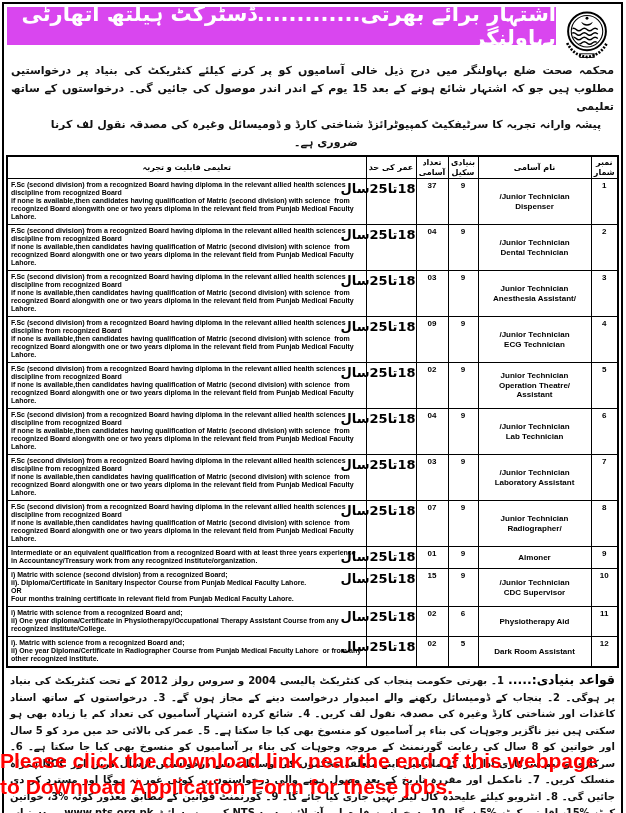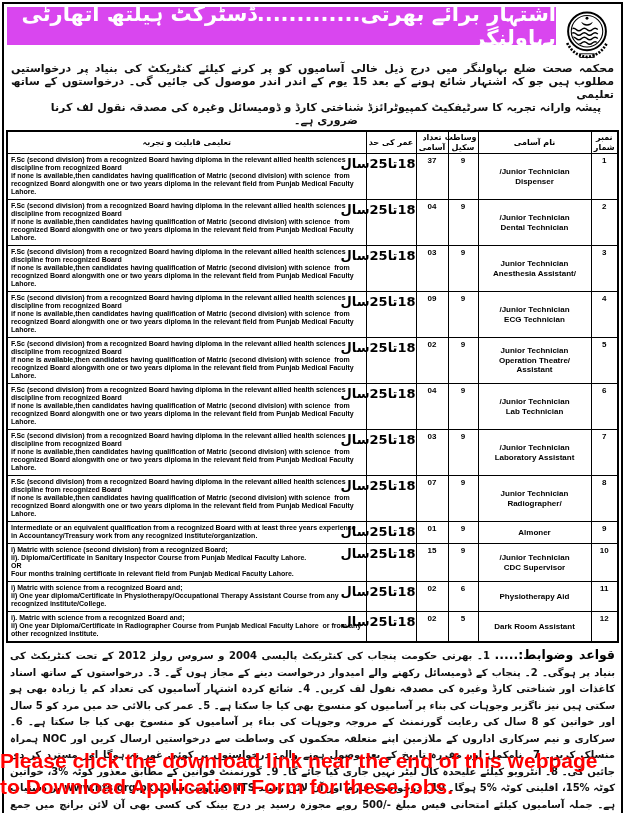--- a/index.html
+++ b/index.html
@@ -18,21 +18,21 @@
     flex: 1; background: #d946ef; color: #fff; height: 38px;
     display: flex; align-items: center; justify-content: center;
     direction: rtl;
     font-family: "DejaVu Sans", sans-serif;
     font-weight: bold; font-size: 21px; letter-spacing: 0px;
   }
   .logo-box { width: 62px; height: 54px; display: flex; align-items: flex-start; justify-content: center; background:#fff; }
   
   .intro {
     direction: rtl; font-family: "DejaVu Sans", sans-serif;
-    font-weight: bold; font-size: 11px; line-height: 13px;
+    font-weight: bold; font-size: 11px; line-height: 18px;
     padding: 1px 7px 3px 7px; color: #111;
   }
   .intro .l1 { text-align: justify; text-align-last: justify; }
   .intro .l2 { text-align: center; margin-left: 27px; }
   
   table.jobs {
     width: calc(100% - 4px); margin: 0 2px; border-collapse: collapse;
     direction: rtl; table-layout: fixed; border: 2px solid #000;
   }
   table.jobs th, table.jobs td { border: 1.5px solid #000; }
@@ -110,21 +110,21 @@
         <col style="width:113px">
         <col style="width:30px">
       <col style="width:32px">
         <col style="width:50px">
         <col>
     </colgroup>
     <thead>
       <tr>
         <th>نمبر شمار</th>
         <th>نام آسامی</th>
-        <th>وساطت سکیل</th>
+        <th>بنیادی سکیل</th>
         <th>تعداد آسامی</th>
         <th>عمر کی حد</th>
         <th>تعلیمی قابلیت و تجربہ</th>
       </tr>
     </thead>
     <tbody id="jobs-body">
     <tr>
       <td class="serial">1</td>
       <td class="name">Junior Technician/
 Dispenser</td>
@@ -250,21 +250,21 @@
       <td class="num">5</td>
       <td class="num">02</td>
       <td class="age">18تا25سال</td>
       <td class="qual">i). Matric with science from a recognized Board and;
 ii) One year Diploma/Certificate in Radiographer Course from Punjab Medical Faculty Lahore  or from any other recognized institute.</td>
     </tr>
   </tbody>
   </table>
 
   <div class="terms">
-    <span class="terms-heading">قواعد وضوابط:.....</span>
+    <span class="terms-heading">قواعد بنیادی:.....</span>
     <span>1۔ بھرتی حکومت پنجاب کی کنٹریکٹ پالیسی 2004 و سروس رولز 2012 کے تحت کنٹریکٹ کی بنیاد پر ہوگی۔ 2۔ پنجاب کے ڈومیسائل رکھنے والے امیدوار درخواست دینے کے مجاز ہوں گے۔ 3۔ درخواستوں کے ساتھ اسناد کاغذات اور شناختی کارڈ وغیرہ کی مصدقہ نقول لف کریں۔ 4۔ شائع کردہ اشتہار آسامیوں کی تعداد کم یا زیادہ بھی ہو سکتی ہیں نیز ناگزیر وجوہات کی بناء پر آسامیوں کو منسوخ بھی کیا جا سکتا ہے۔ 5۔ عمر کی بالائی حد میں مرد کو 5 سال اور خواتین کو 8 سال کی رعایت گورنمنٹ کے مروجہ وجوہات کی بناء پر آسامیوں کو منسوخ بھی کیا جا سکتا ہے۔ 6۔ سرکاری و نیم سرکاری اداروں کے ملازمین اپنے متعلقہ محکموں کی وساطت سے درخواستیں ارسال کریں اور NOC ہمراہ منسلک کریں۔ 7۔ نامکمل اور مقررہ تاریخ کے بعد وصول ہونے والی درخواستوں پر کوئی غور نہ ہوگا اور مسترد کر دی جائیں گی۔ 8۔ انٹرویو کیلئے علیحدہ کال لیٹر نہیں جاری کیا جائے گا۔ 9۔ گورنمنٹ قوانین کے مطابق معذور کوٹہ %3، خواتین کوٹہ %15، اقلیتی کوٹہ %5 ہوگا۔ 10۔ درخواست فارم اور آن لائن رسید NTS کی ویب سائٹ www.nts.org.pk پر دستیاب ہے۔ جملہ آسامیوں کیلئے امتحانی فیس مبلغ -/500 روپے مجوزہ رسید پر درج بینک کی کسی بھی آن لائن برانچ میں جمع کروائیں۔ اور درخواستیں فارم پر موجودہ پتہ پر NTS ہیڈ کوارٹر اسلام آباد میں مورخہ 12-09-2017 تک ارسال کریں۔ 11۔ صرف NTS پاس امیدوار کو انٹرویو کیلئے بلایا جائے گا۔</span>
   </div>
 
 </div>
 
 <div class="red-note">
   <div>Please click the download link near the end of this webpage</div>
   <div>to Download Application Form for these jobs.</div>
 </div>
 

